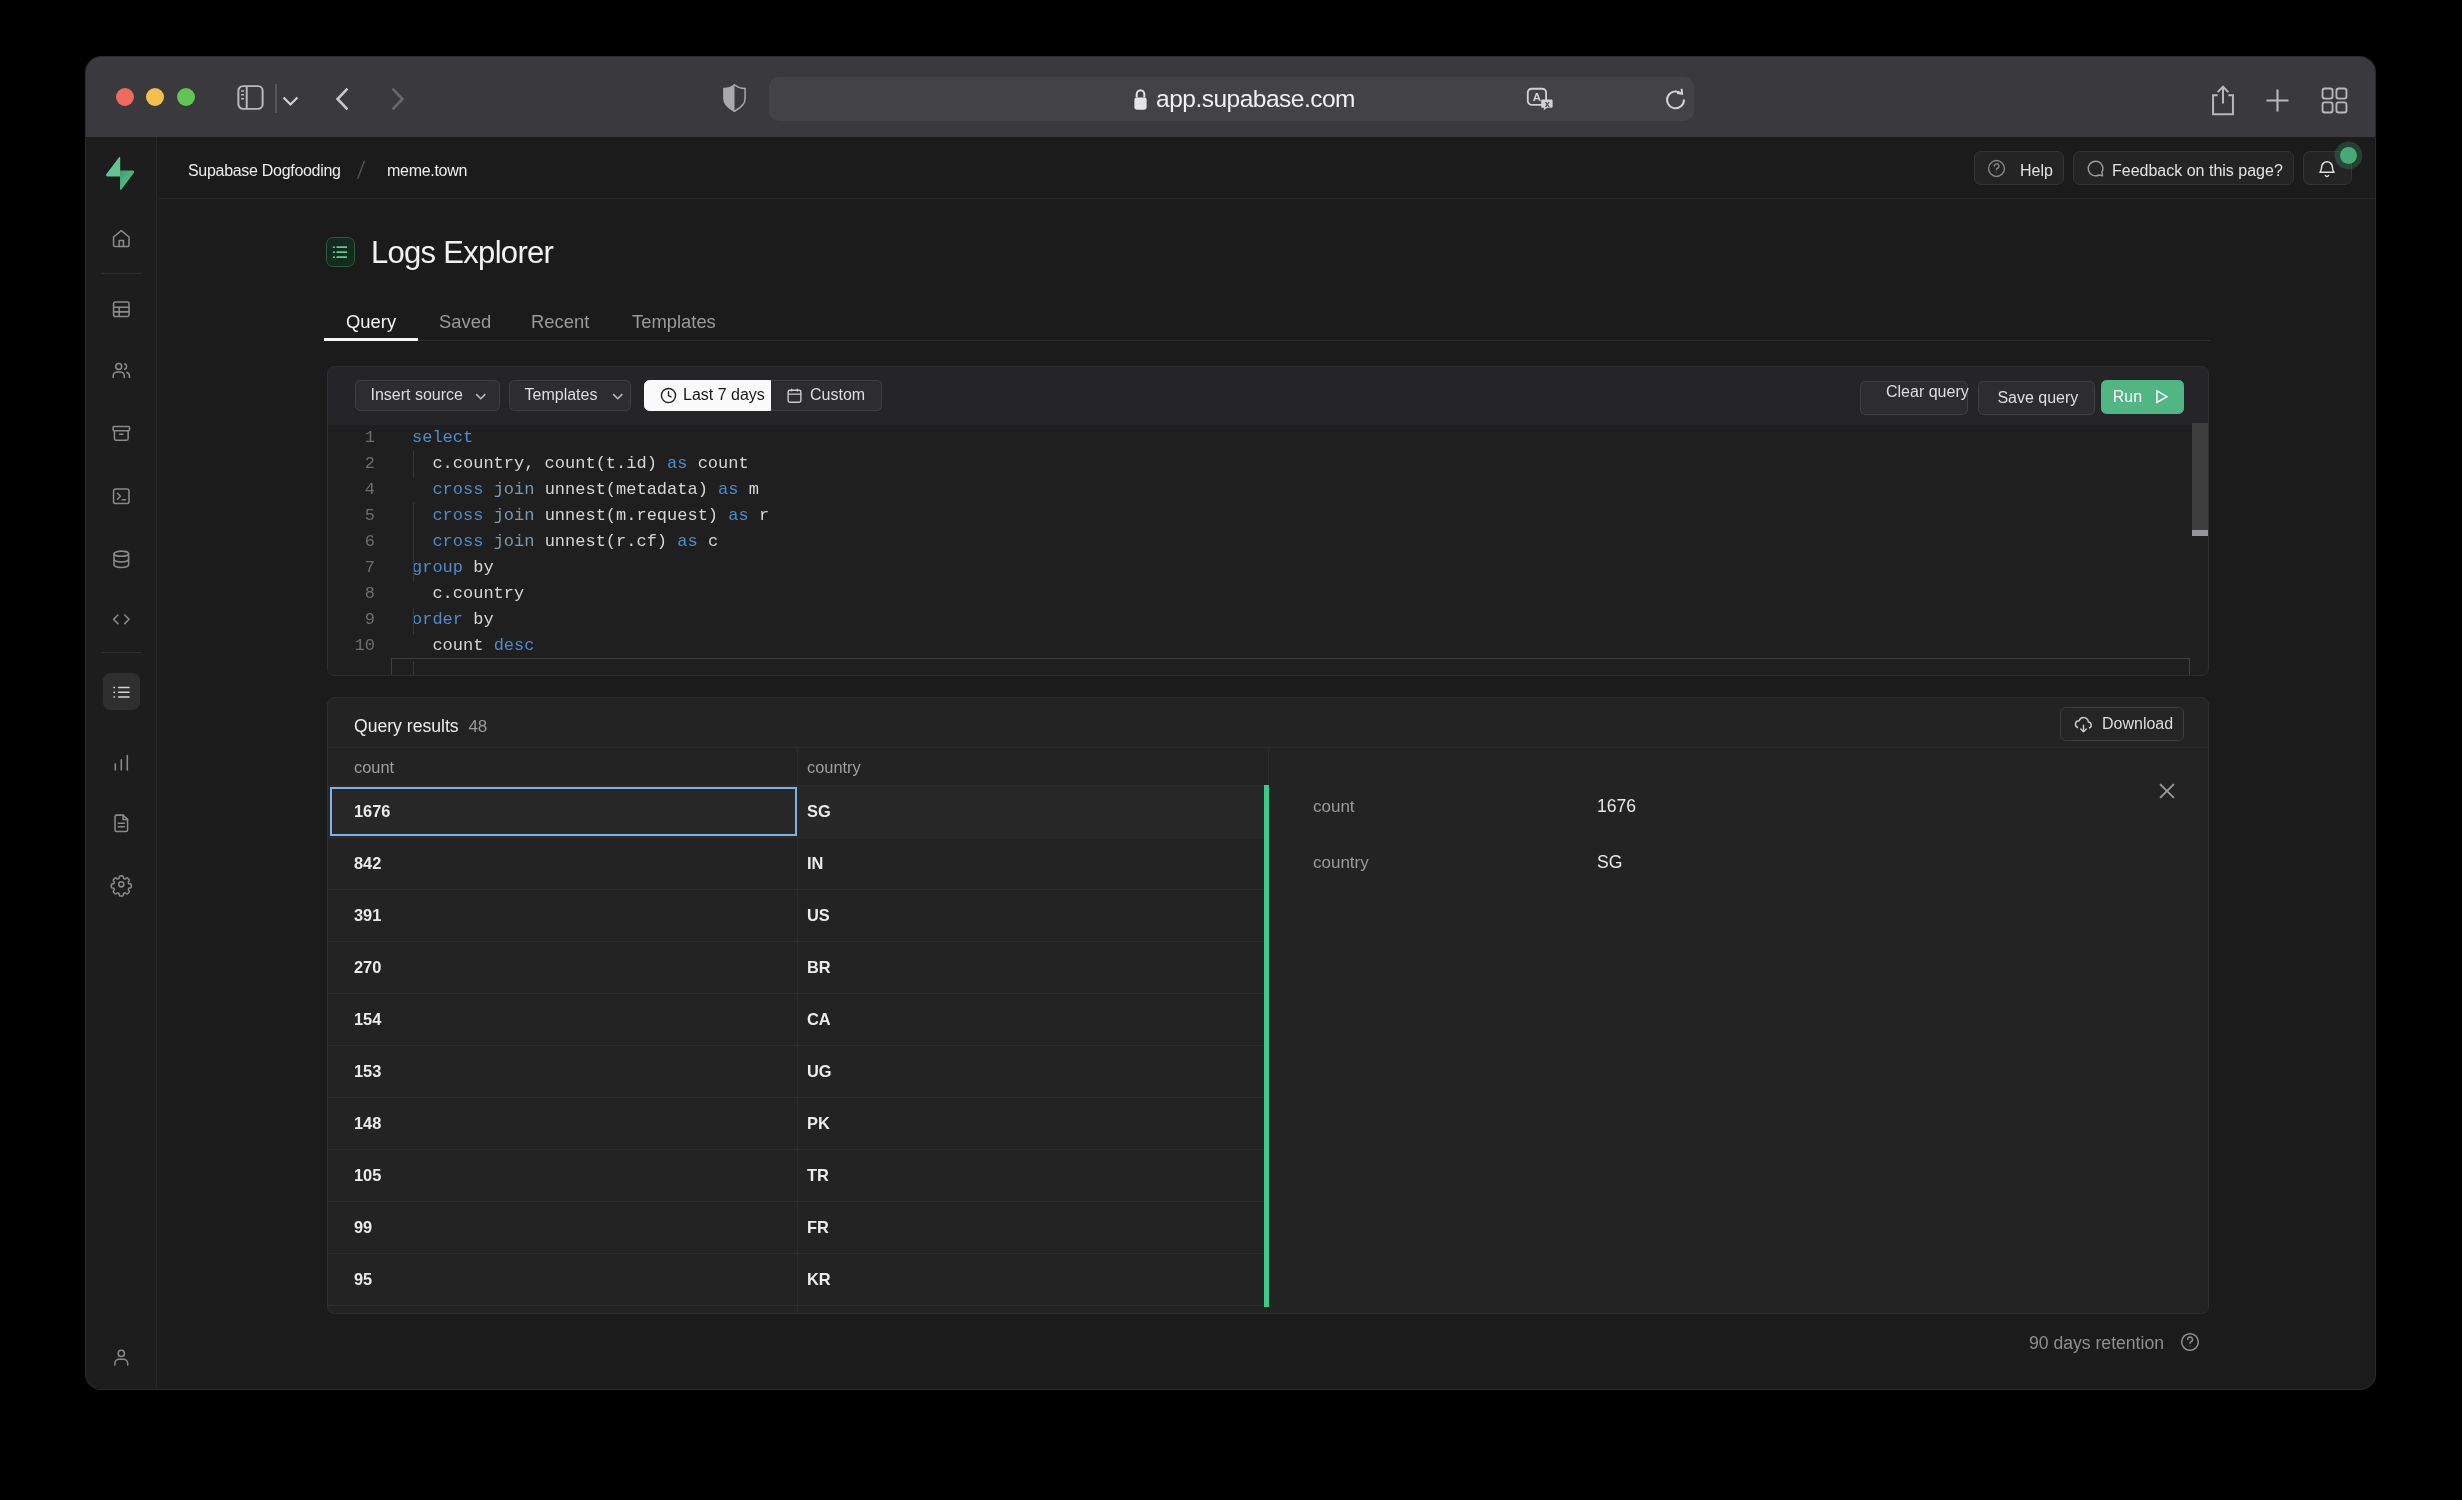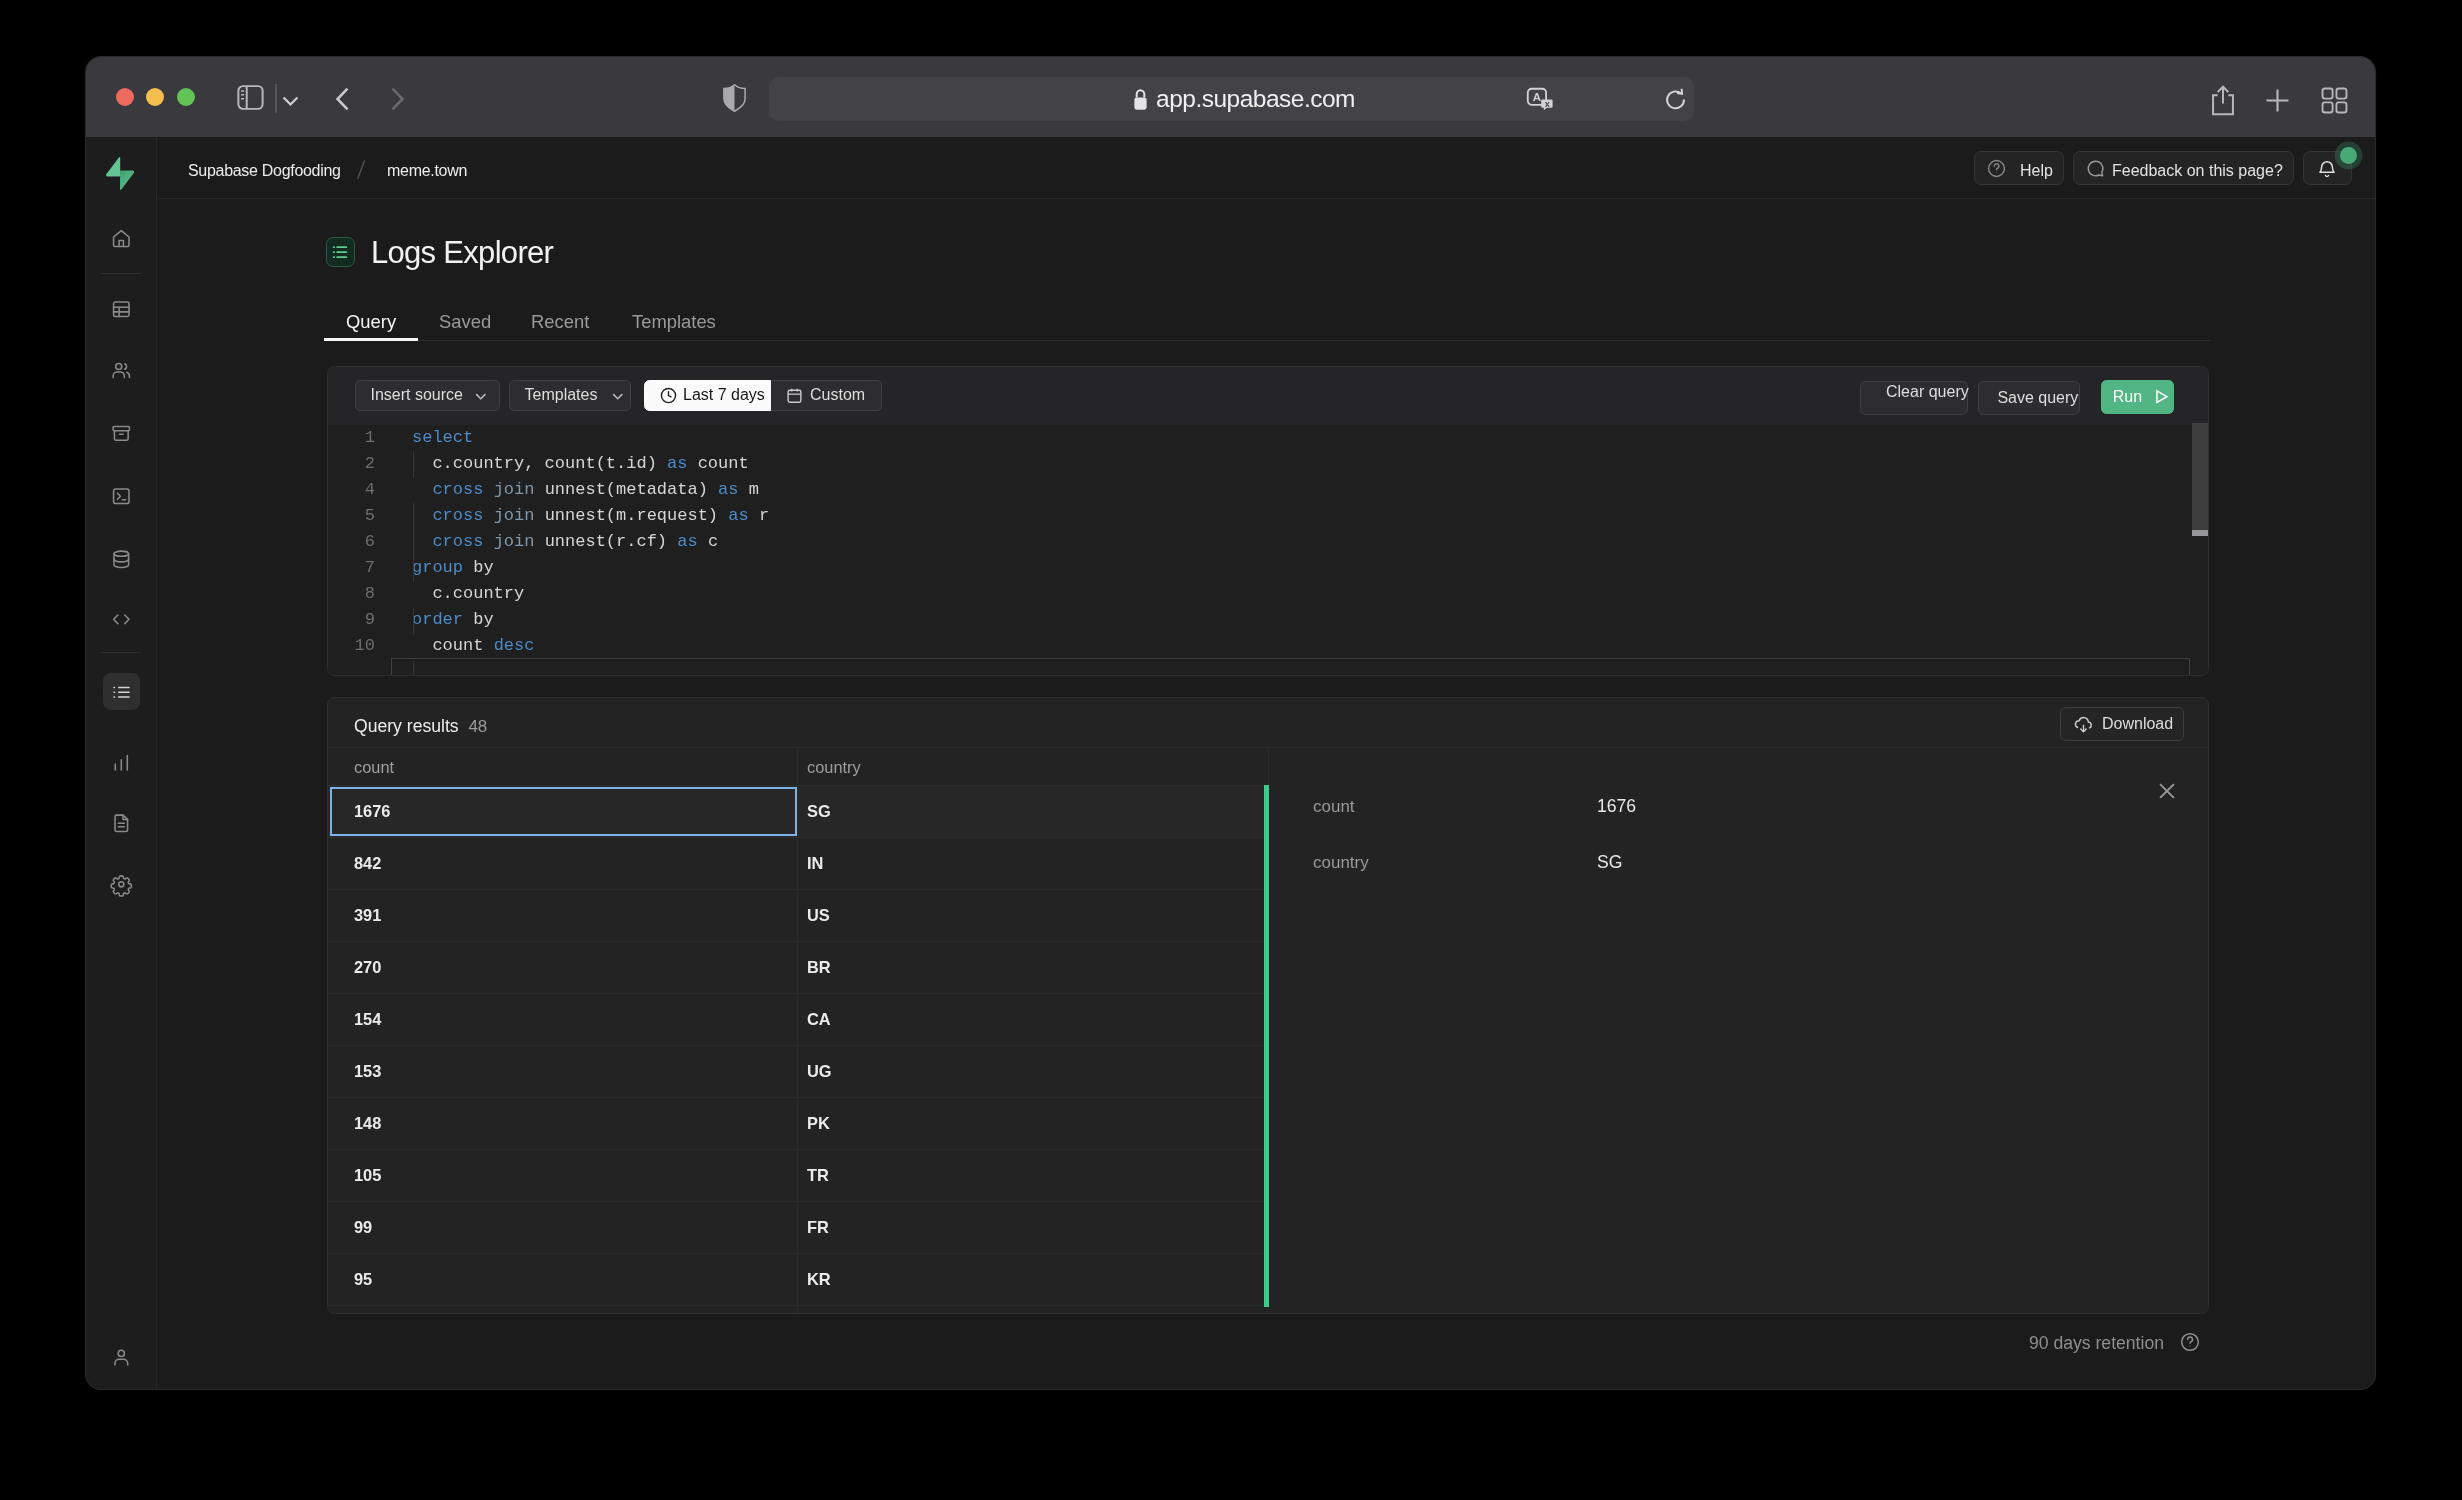--- a/index.html
+++ b/index.html
@@ -284,24 +284,24 @@
         <rect x="3" y="4.5" width="18" height="17" rx="2.5" fill="none" stroke="#ccc" stroke-width="2"></rect>
         <line x1="8" y1="2.5" x2="8" y2="6.5" stroke="#ccc" stroke-width="2"></line>
         <line x1="16" y1="2.5" x2="16" y2="6.5" stroke="#ccc" stroke-width="2"></line>
         <line x1="3" y1="10" x2="21" y2="10" stroke="#ccc" stroke-width="2"></line>
       </svg>
       <span class="abs" style="left:39px; top:5.4px;">Custom</span>
     </div>
     <div class="tbtn" style="left:1532px; width:108px; top:13.8px; height:34px;">
         <span class="abs" style="left:25px; top:1px;">Clear query</span>
       </div>
-    <div class="tbtn" style="left:1650px; width:102px; top:13.8px; height:34px;">
+    <div class="tbtn" style="left:1650px; width:117px; top:13.8px; height:34px;">
         <span class="abs" style="left:18.4px; top:6.9px;">Save query</span>
       </div>
-    <div class="tbtn" style="left:1773px; width:73px; top:13px; height:34px; background:#52b584; border-color:#52b584; color:#fff;">
+    <div class="tbtn" style="left:1773px; width:83px; top:13px; height:34px; background:#52b584; border-color:#52b584; color:#fff;">
       <span class="abs" style="left:10.7px; top:6.9px;">Run</span>
       <svg style="left:53px; top:8.4px;" width="13.8" height="15.3" viewBox="0 0 18 20">
         <path d="M2.5 2.5 L15.5 10 L2.5 17.5 Z" fill="none" stroke="#fff" stroke-width="2"></path>
       </svg>
     </div>
     <div id="code">
         <div class="cl"><span class="lnum">1</span><span class="lt"><span class="kw">select</span></span></div>
         <div class="cl"><span class="lnum">2</span><span class="lt">  <span class="pln">c.country, count(t.id)</span> <span class="kw">as</span> <span class="pln">count</span></span></div>
         <div class="cl"><span class="lnum">4</span><span class="lt">  <span class="kw">cross</span> <span class="kw2">join</span> <span class="pln">unnest(metadata)</span> <span class="kw">as</span> <span class="pln">m</span></span></div>
         <div class="cl"><span class="lnum">5</span><span class="lt">  <span class="kw">cross</span> <span class="kw2">join</span> <span class="pln">unnest(m.request)</span> <span class="kw">as</span> <span class="pln">r</span></span></div>

